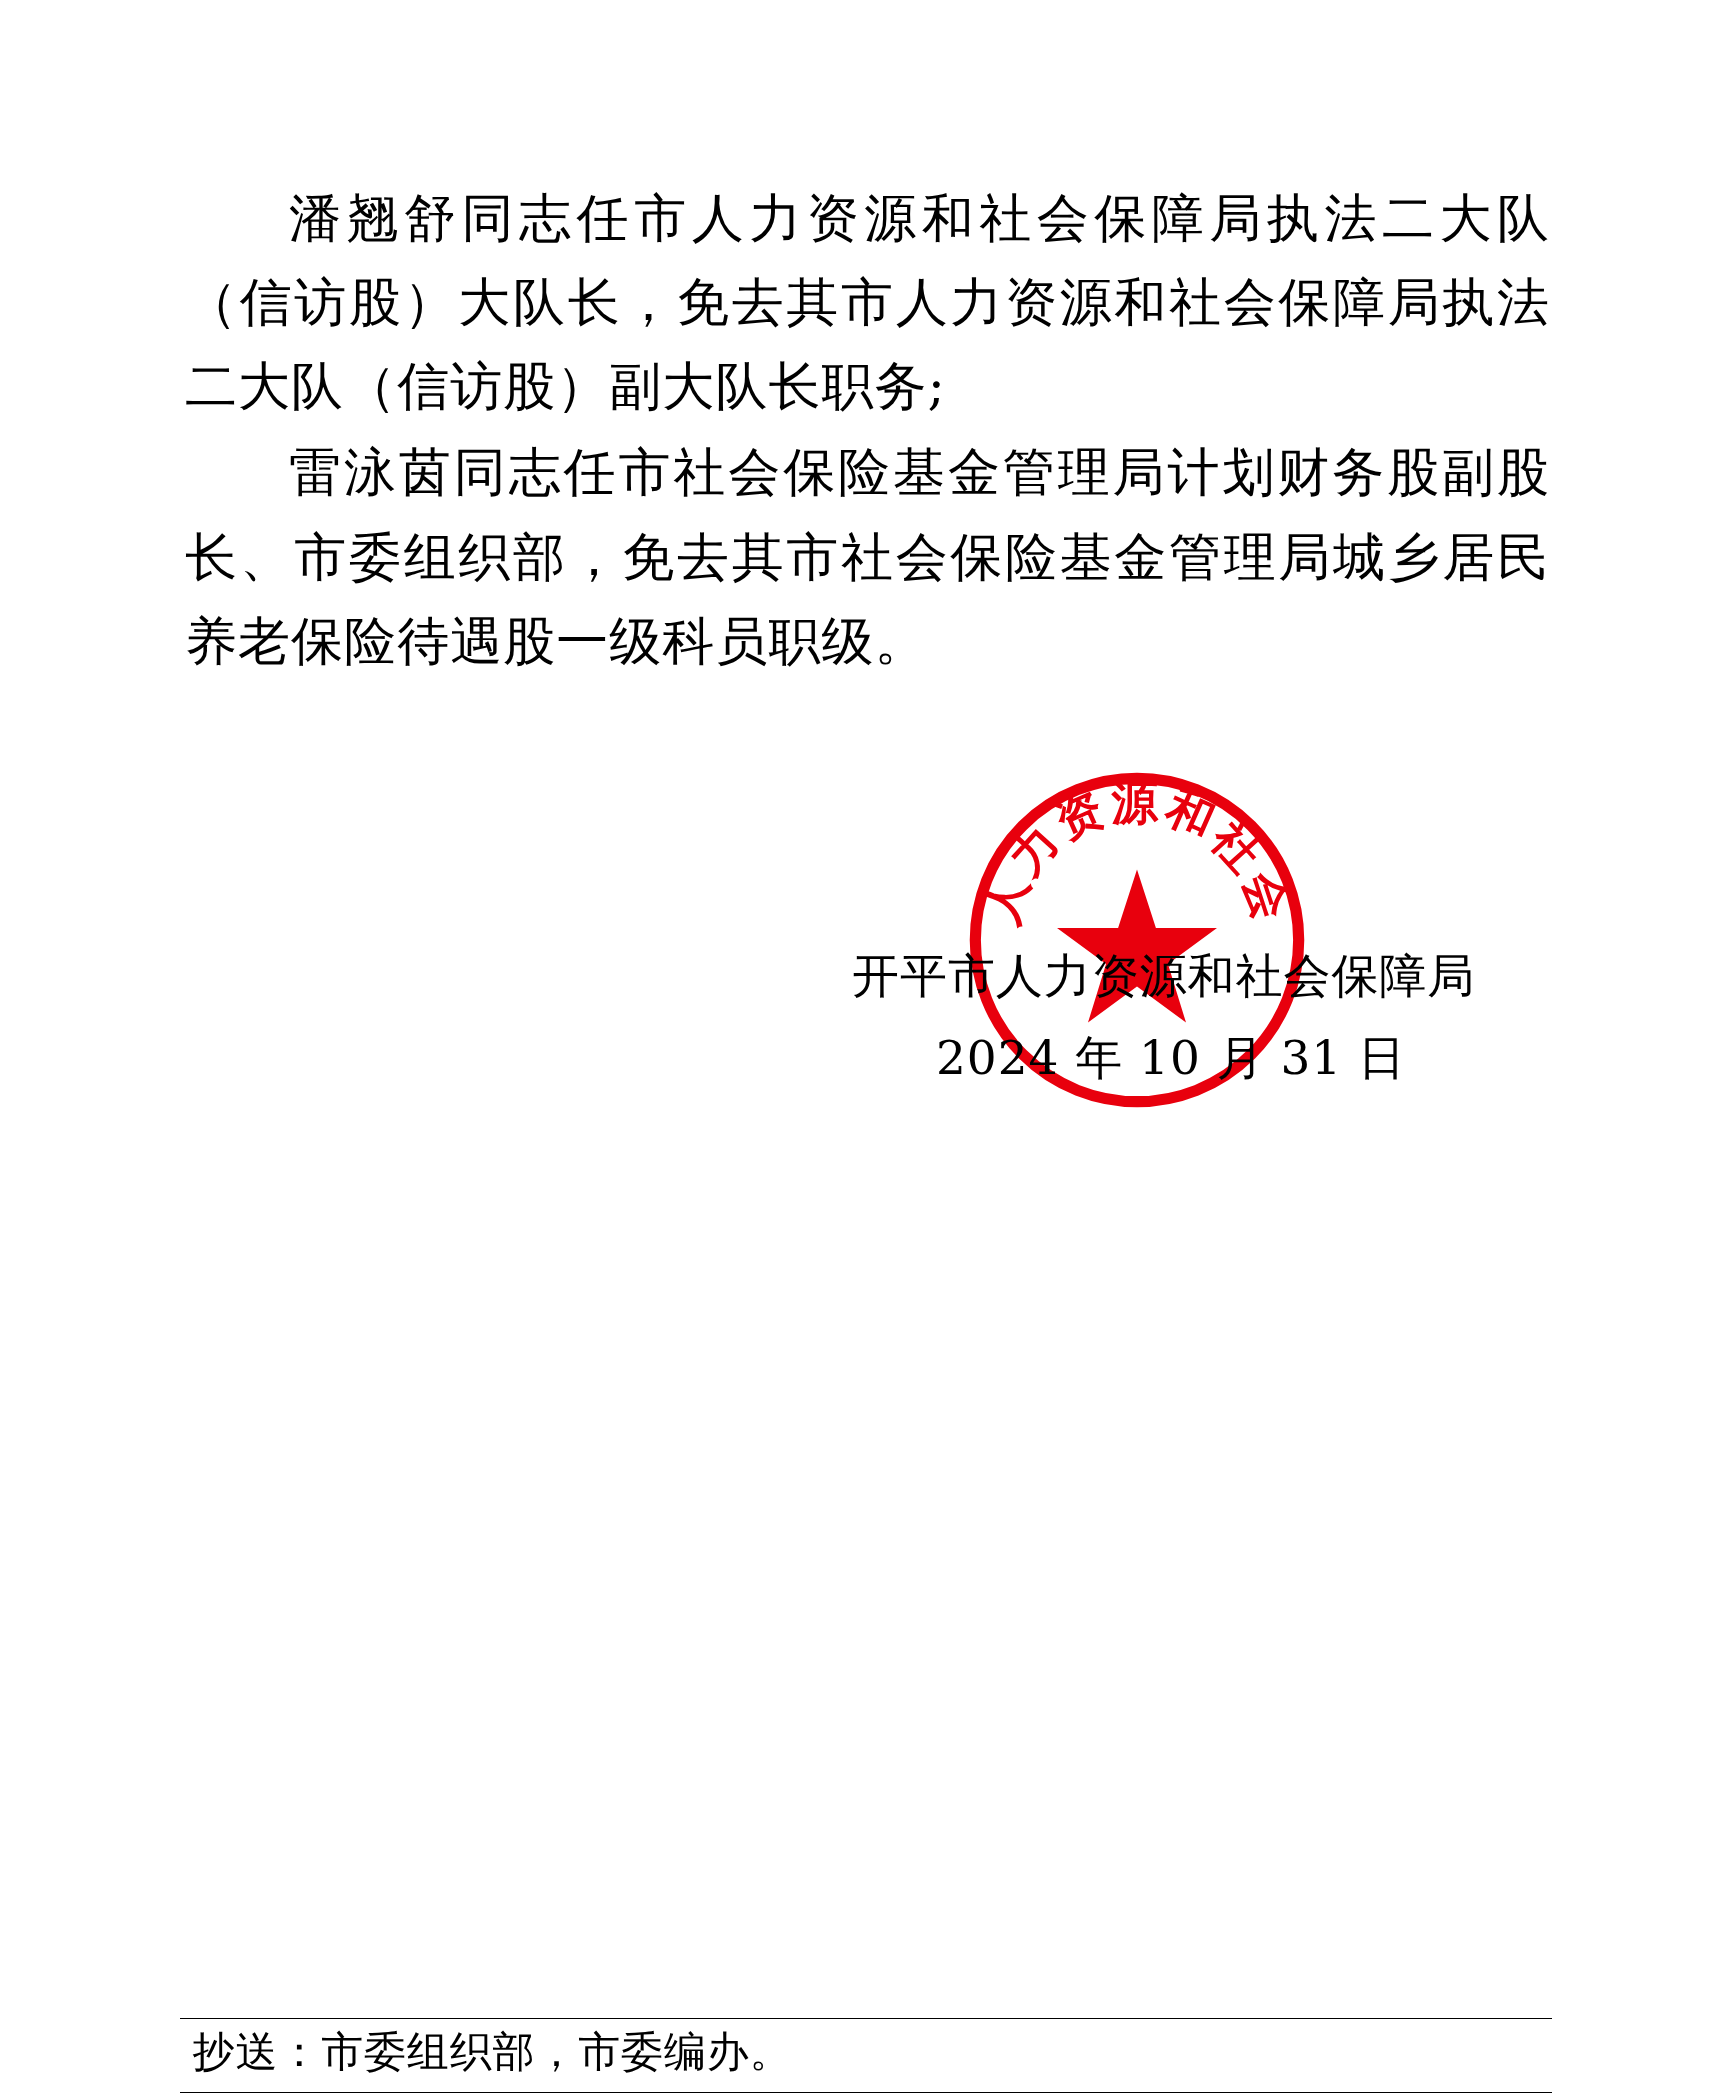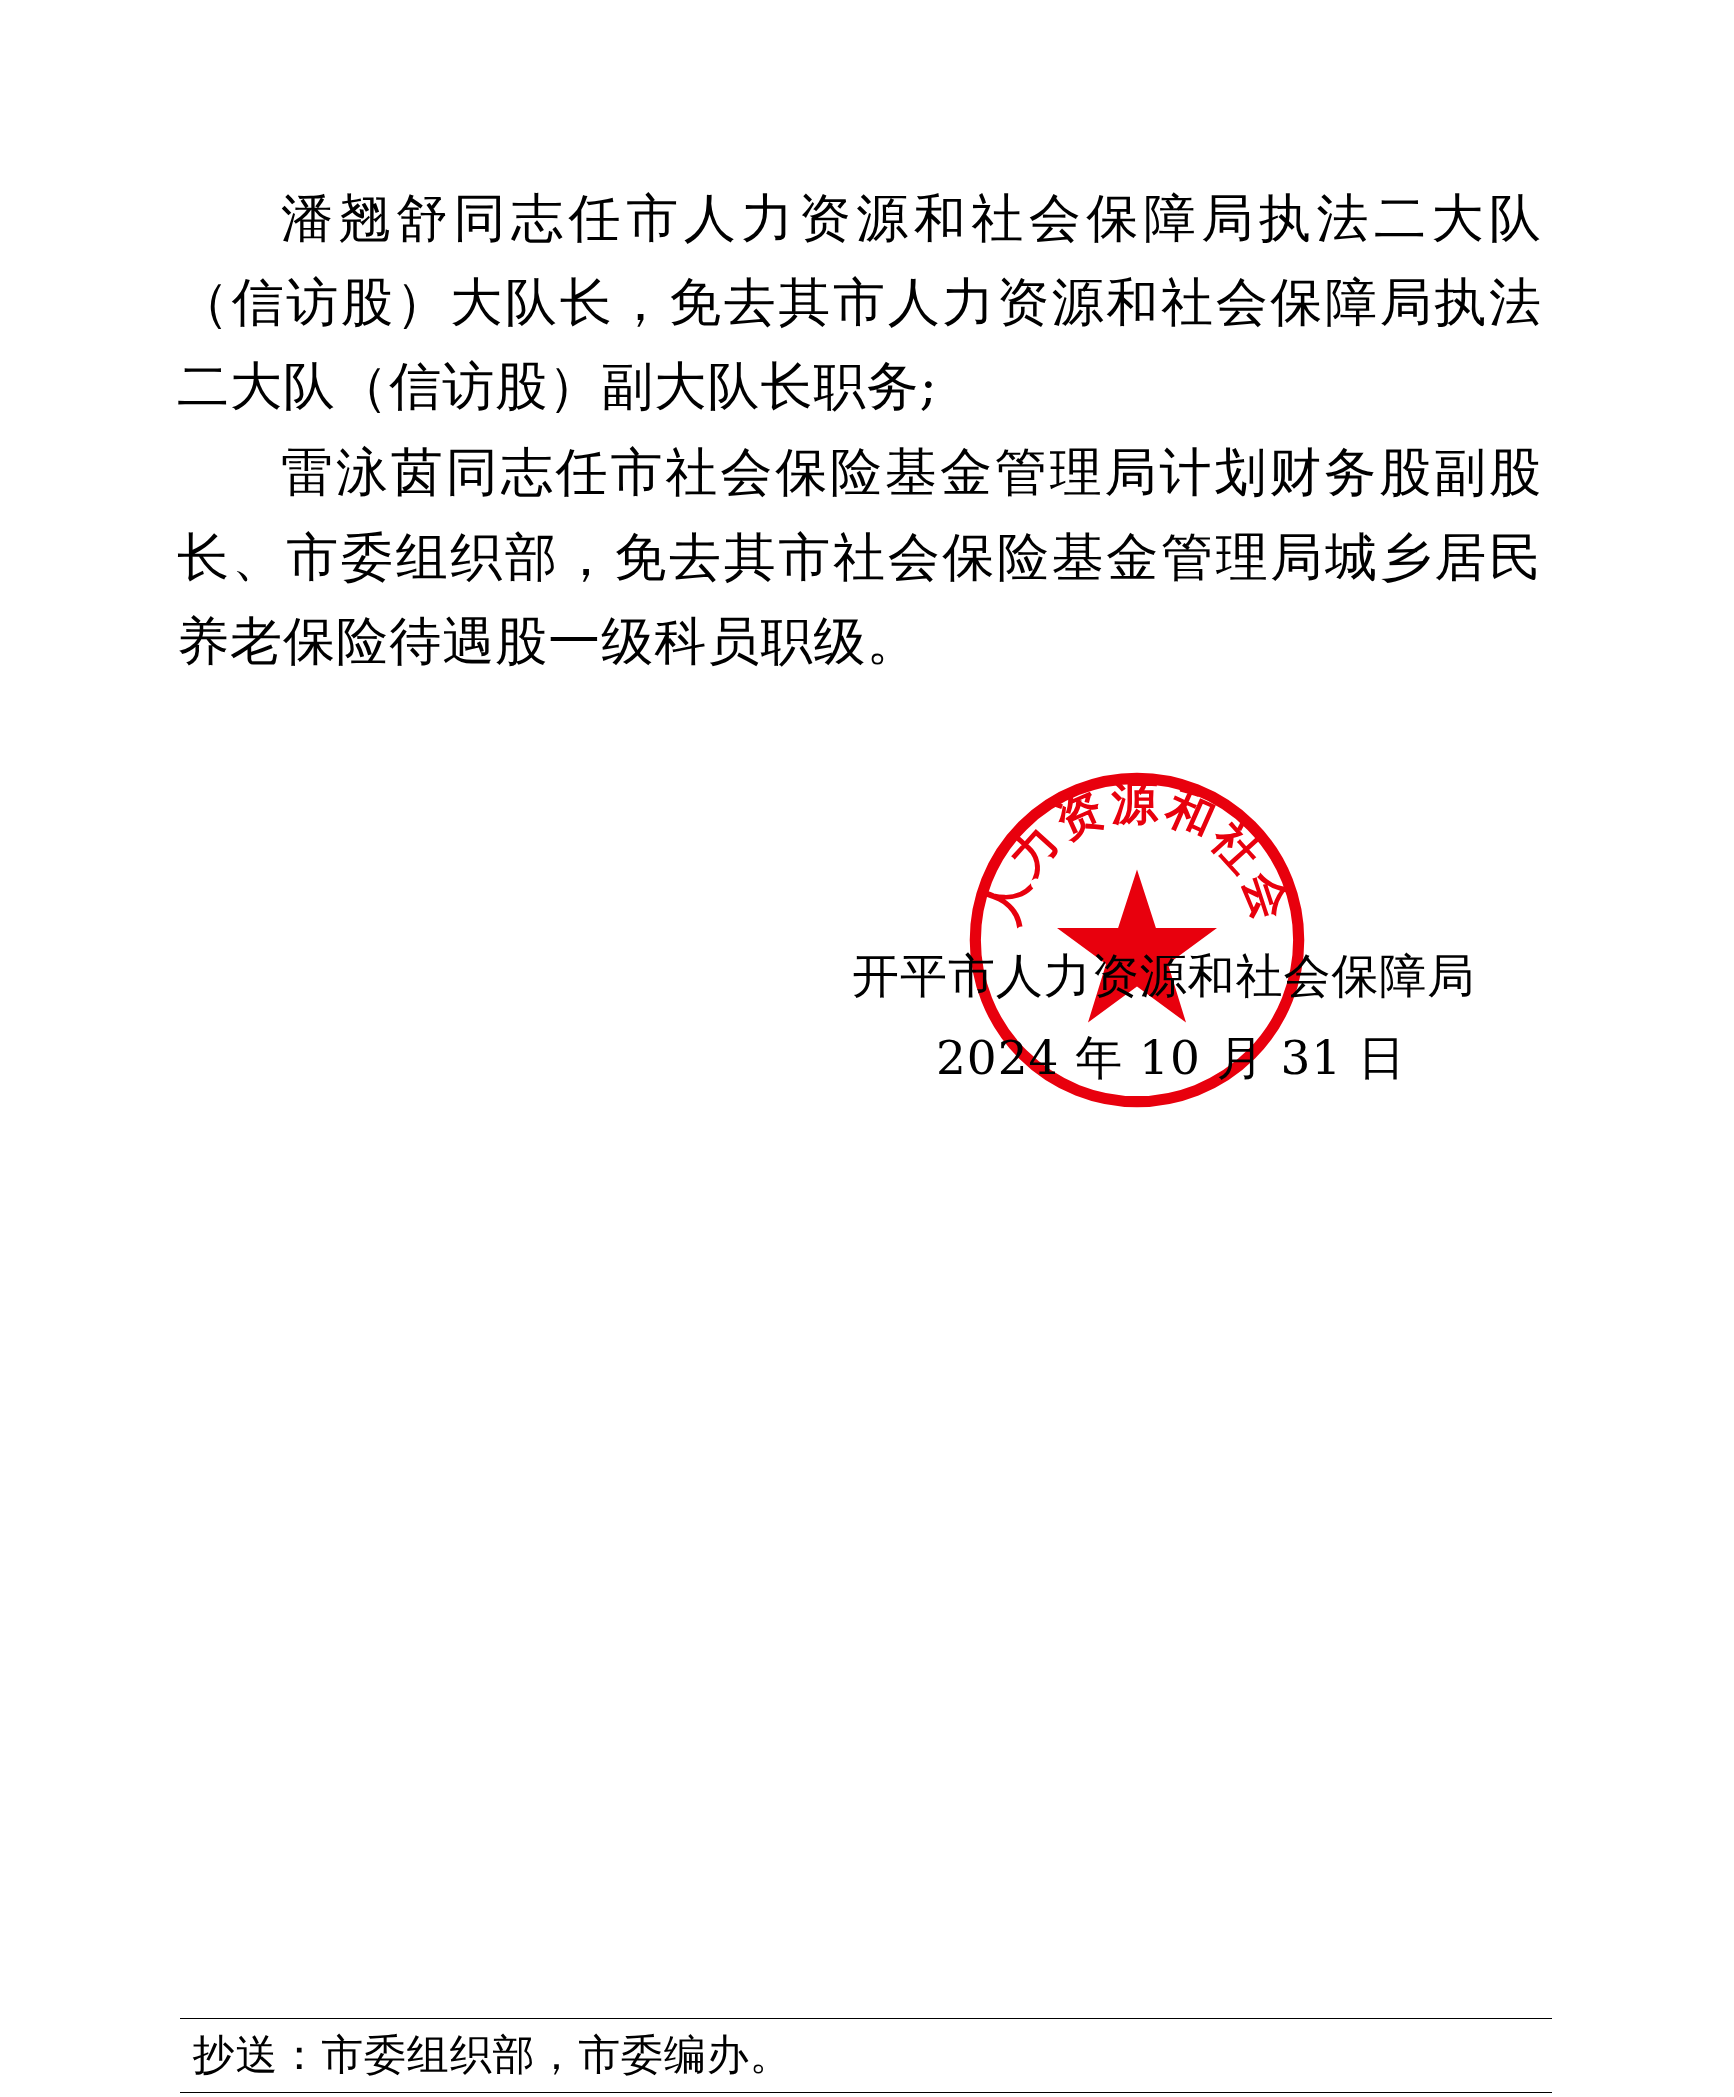--- a/index.html
+++ b/index.html
@@ -13,21 +13,21 @@
   }
   .page {
     position: relative;
     width: 1735px;
     height: 2453px;
     background: #ffffff;
     overflow: hidden;
   }
   .content {
     position: absolute;
-    left: 177px;
+    left: 185px;
     top: 176px;
     width: 1365px;
   }
   .para {
     font-size: 52px;
     line-height: 1.62;
     text-align: justify;
     text-justify: inter-ideograph;
     text-indent: 2em;
     letter-spacing: 0.02em;
@@ -82,20 +82,21 @@
   .rule.thin { height: 0.8px; }
   .footer-row {
     display: flex;
     align-items: flex-start;
     justify-content: space-between;
     font-size: 42px;
     line-height: 1.0;
     padding: 15px 12.6px 16px 12.6px;
     letter-spacing: 0.02em;
     white-space: nowrap;
+    font-family: Liberation Mono, monospace;
   }
   .footer-row.single {
     justify-content: flex-start;
   }
 </style>
 </head>
 <body>
 
 <div class="page">
 

